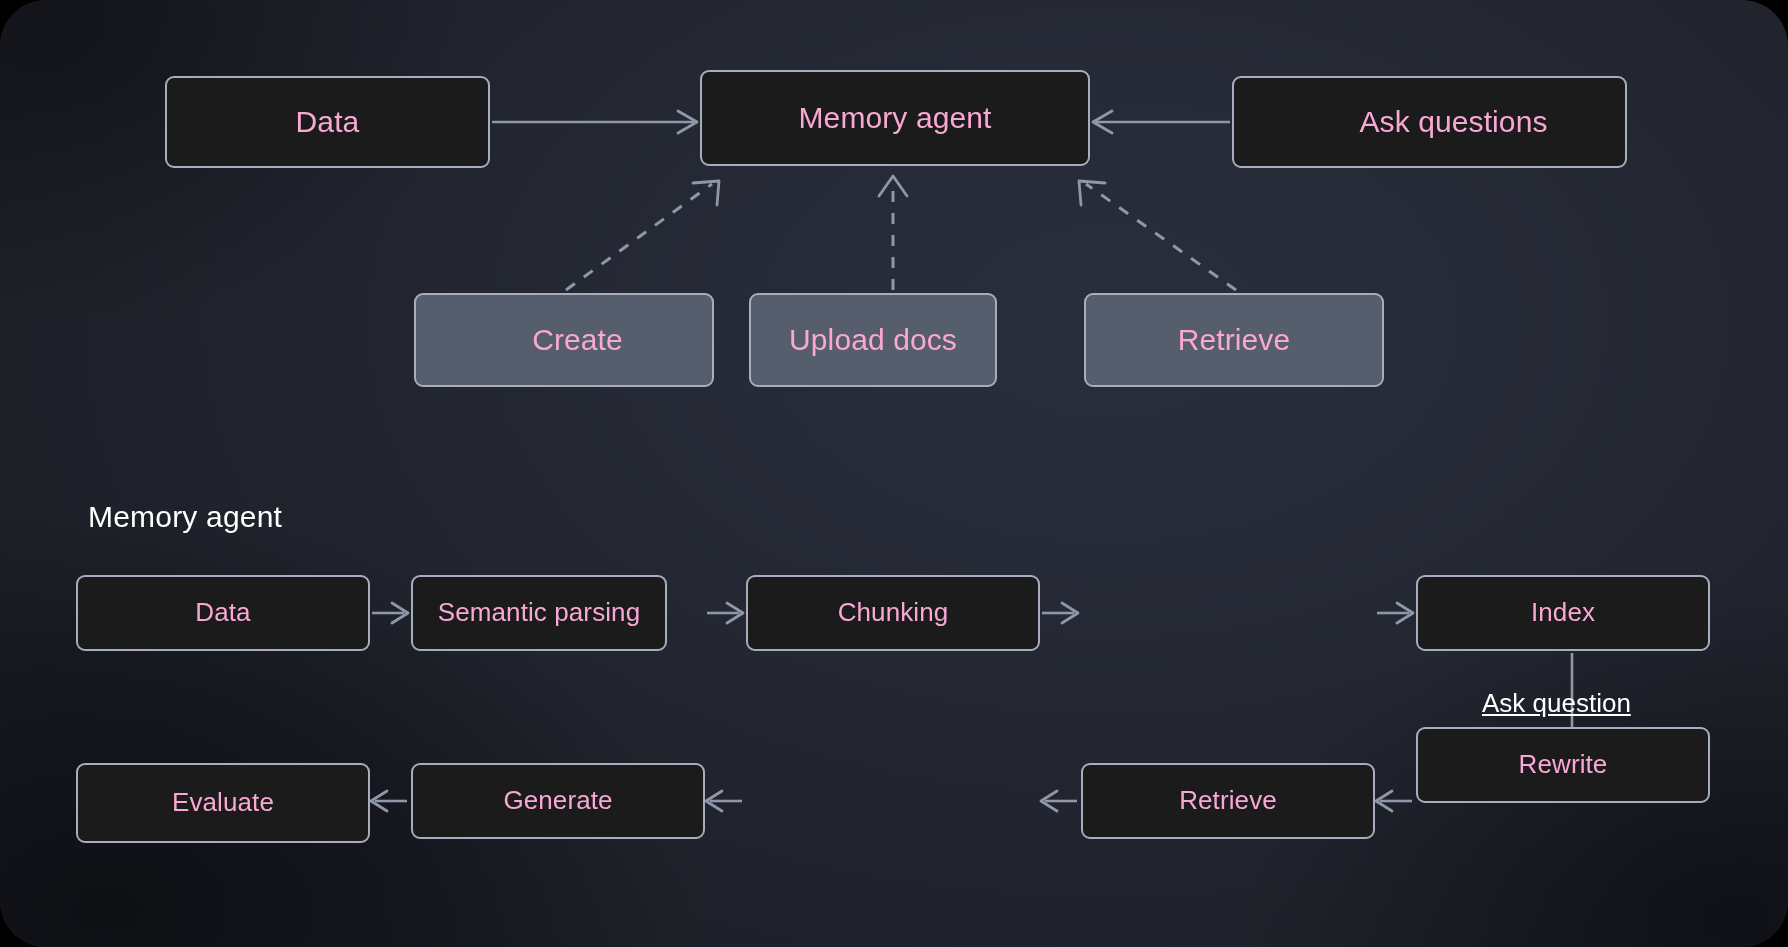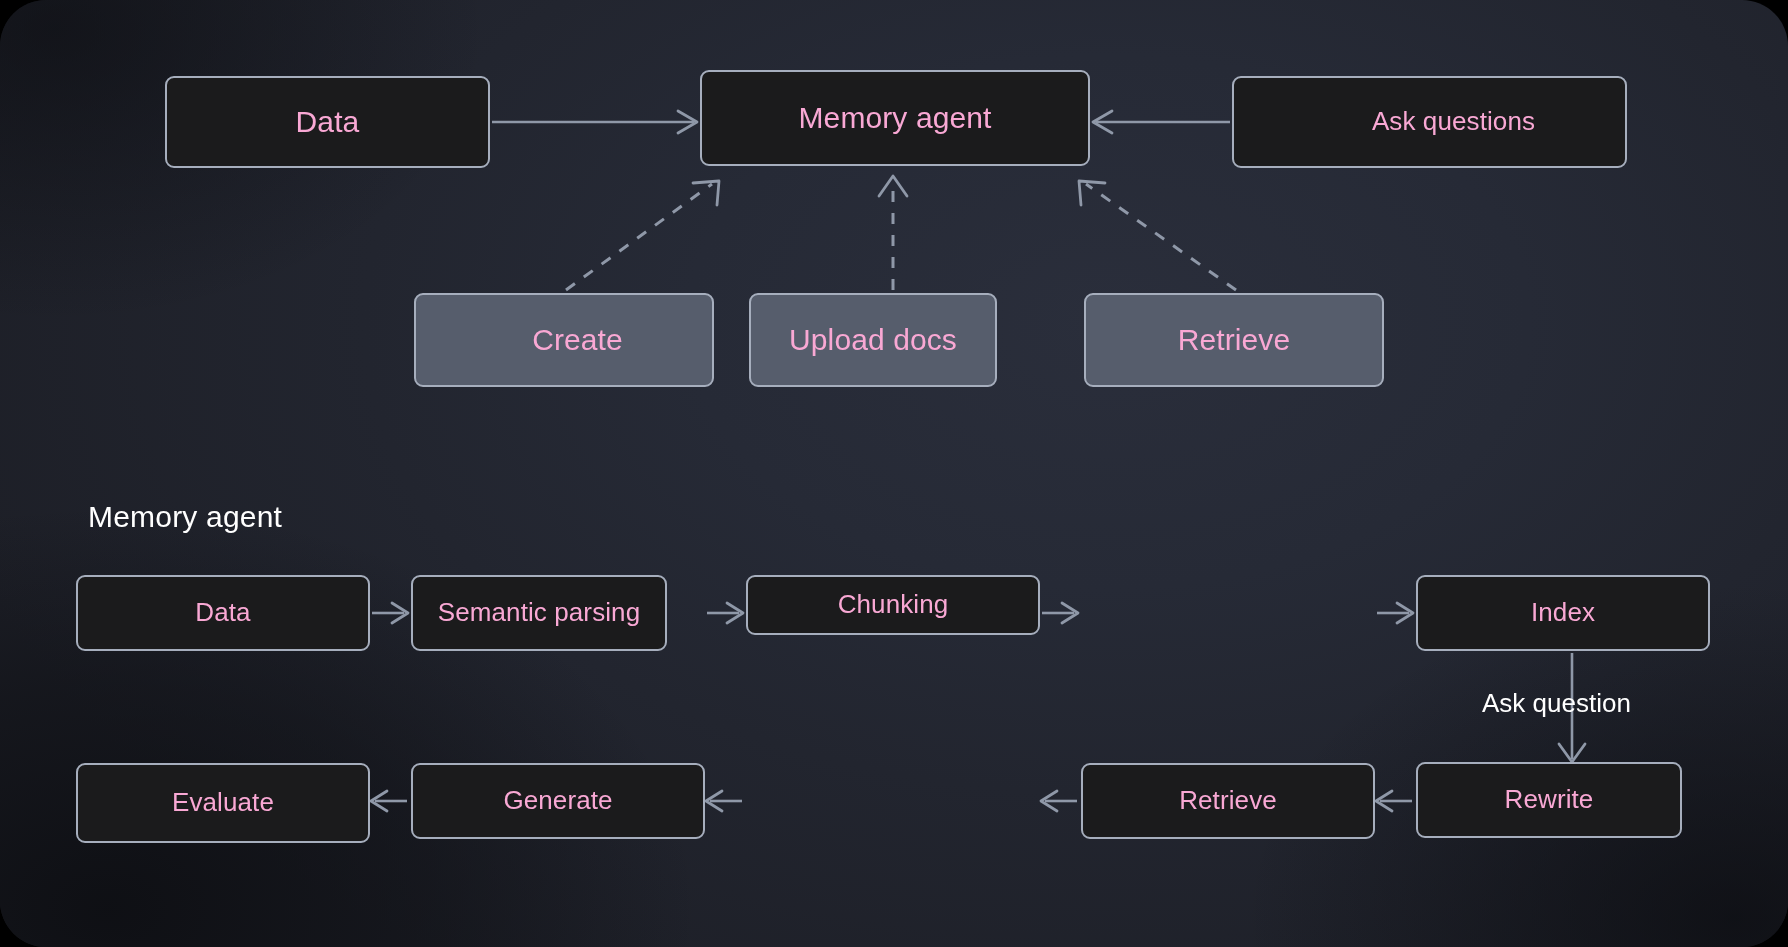--- a/index.html
+++ b/index.html
@@ -160,43 +160,43 @@
     <g>
       <line class="solid" x1="407" y1="801" x2="375" y2="801"></line>
       <polyline class="head" points="387,791 371,801 387,811"></polyline>
     </g>
   </svg>
 
   <div class="node dark" style="left:165px; top:76px; width:325px; height:92px; font-size:30px;">Data</div>
 
   <div class="node dark" style="left:700px; top:70px; width:390px; height:96px; font-size:30px;">Memory agent</div>
 
-  <div class="node dark" style="left:1232px; top:76px; width:395px; height:92px; font-size:26px;padding-left:48px;">Ask questions</div>
+  <div class="node dark" style="left:1232px; top:76px; width:395px; height:92px; font-size:30px;padding-left:48px;">Ask questions</div>
 
   <div class="node light" style="left:414px; top:293px; width:300px; height:94px; font-size:30px;padding-left:27px;">Create</div>
 
   <div class="node light" style="left:749px; top:293px; width:248px; height:94px; font-size:30px;">Upload docs</div>
 
   <div class="node light" style="left:1084px; top:293px; width:300px; height:94px; font-size:30px;">Retrieve</div>
 
   <div class="section-label" style="left:88px; top:500px;">Memory agent</div>
 
   <div class="node dark" style="left:76px; top:575px; width:294px; height:76px; font-size:26px;">Data</div>
 
   <div class="node dark" style="left:411px; top:575px; width:256px; height:76px; font-size:26px;">Semantic parsing</div>
 
-  <div class="node dark" style="left:746px; top:575px; width:294px; height:60px; font-size:26px;">Chunking</div>
+  <div class="node dark" style="left:746px; top:575px; width:294px; height:76px; font-size:26px;">Chunking</div>
 
 
   <div class="node dark" style="left:1416px; top:575px; width:294px; height:76px; font-size:26px;">Index</div>
 
-  <div class="edge-label" style="left:1482px; top:688px;">Ask question</div>
+  <div class="edge-label" style="left:1482px; top:688px;text-decoration:underline;">Ask question</div>
 
   <div class="node dark" style="left:76px; top:763px; width:294px; height:80px; font-size:26px;">Evaluate</div>
 
   <div class="node dark" style="left:411px; top:763px; width:294px; height:76px; font-size:26px;text-align:right;">Generate</div>
 
 
   <div class="node dark" style="left:1081px; top:763px; width:294px; height:76px; font-size:26px;">Retrieve</div>
 
-  <div class="node dark" style="left:1416px; top:762px; width:266px; height:76px; font-size:26px;">Rewrite</div>
+  <div class="node dark" style="left:1416px; top:727px; width:294px; height:76px; font-size:26px;">Rewrite</div>
 
 </div>
 
 </body></html>

